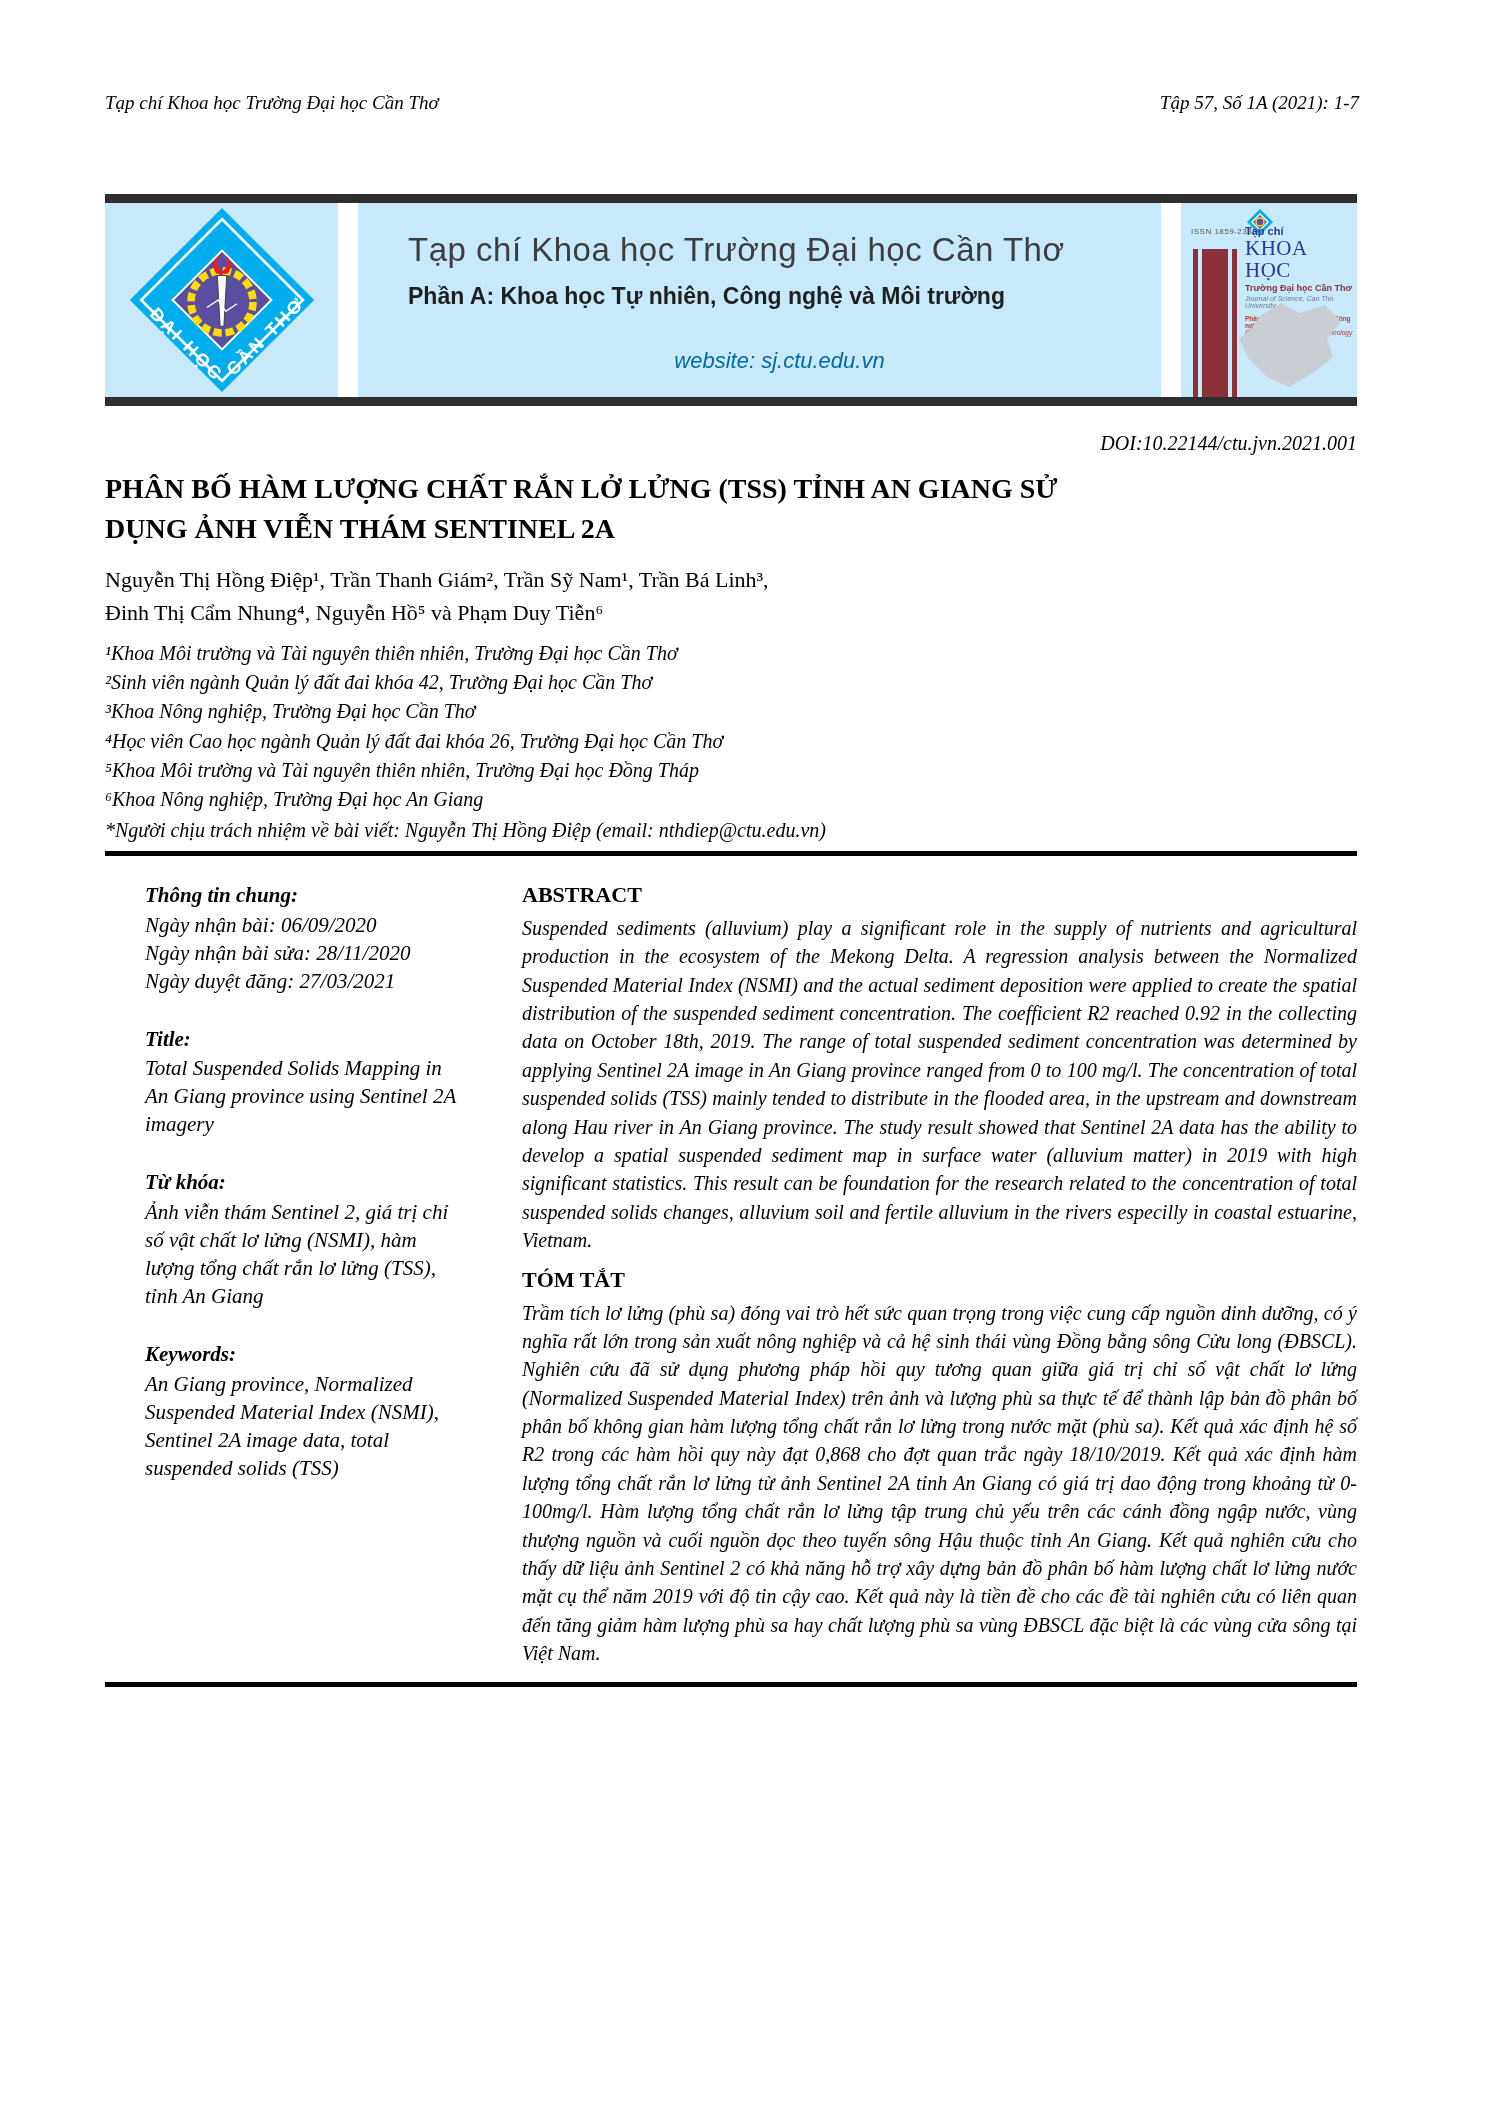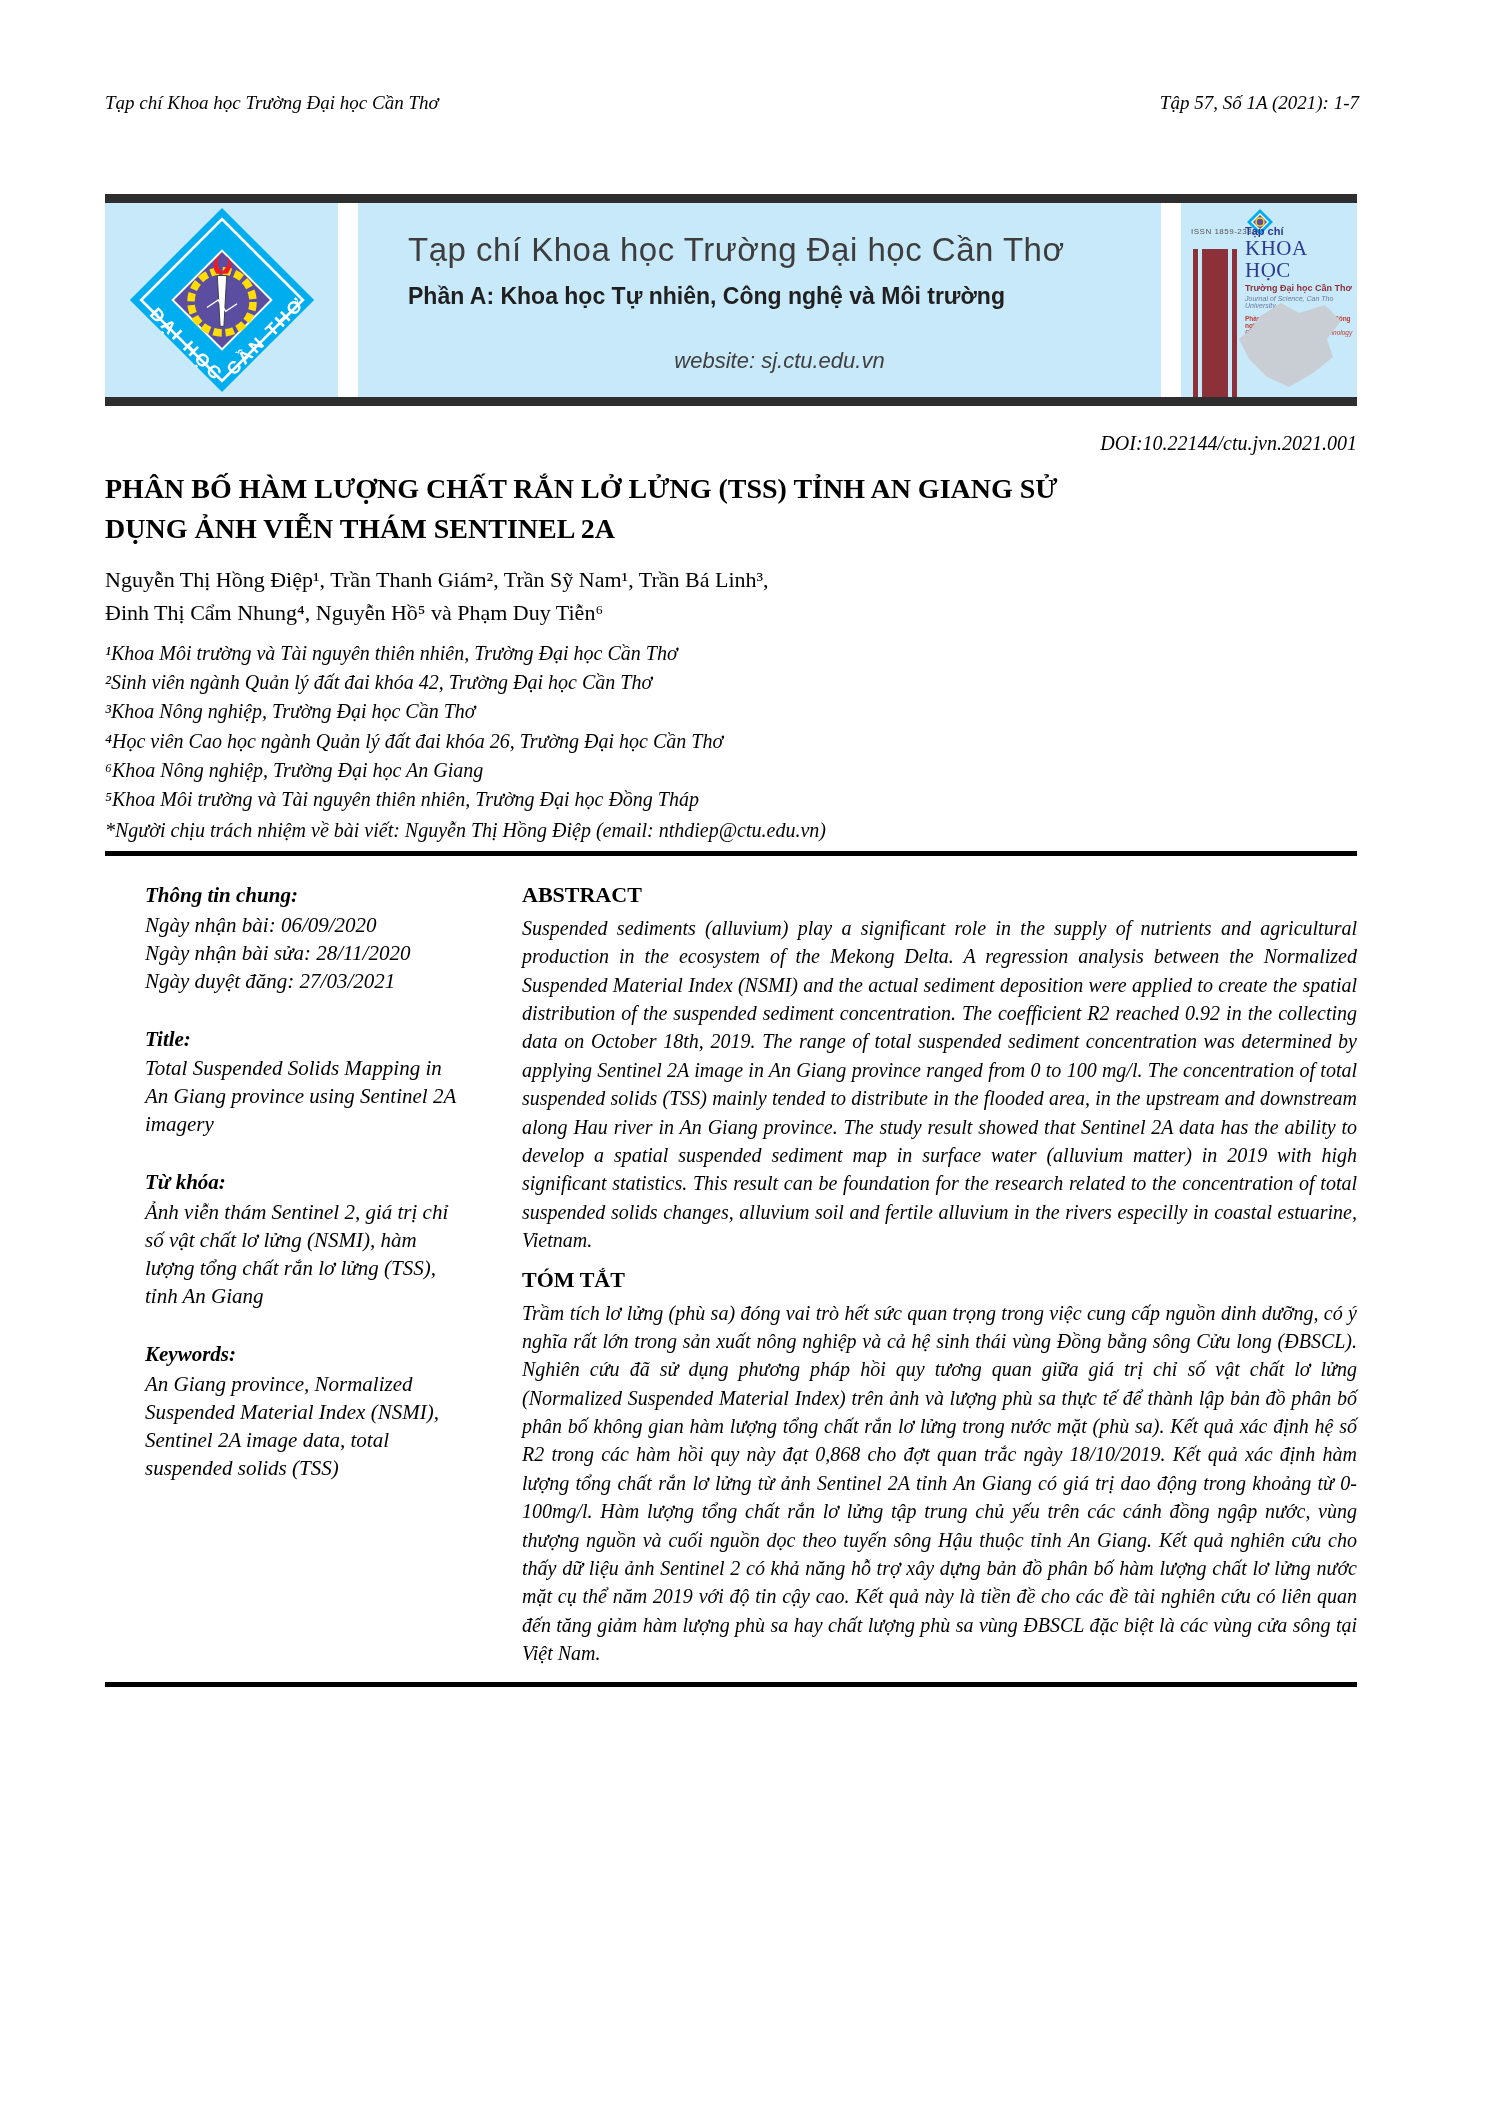--- a/index.html
+++ b/index.html
@@ -13,21 +13,21 @@
   
   .banner { margin:80px 140px 0 105px; width:1252px; }
   .banner-bar { height:9px; background:#2e2e2e; }
   .banner-body { display:flex; height:194px; background:#ffffff; }
   .panel { background:#c8e9f9; height:100%; }
   .panel-logo { width:233px; display:flex; align-items:center; justify-content:center; }
   .gap { width:20px; background:#ffffff; height:100%; }
   .panel-title { flex:1; padding:28px 10px 0 50px; font-family:"Liberation Sans","DejaVu Sans",sans-serif; }
   .bt-title { font-size:33px; color:#3d3d3d; letter-spacing:0.5px; }
   .bt-sub { font-size:23px; font-weight:bold; color:#1f1f1f; margin-top:14px; }
-  .bt-web { font-size:22px; font-style:italic; color:#404040; margin-top:38px; text-align:center; }
+  .bt-web { font-size:22px; font-style:italic; color:#0369a1; margin-top:38px; text-align:center; }
   .panel-cover { width:176px; position:relative; overflow:hidden; }
 
   
   .cov-stripe { position:absolute; top:46px; bottom:0; background:#8c3039; }
   .cov-s1 { left:12px; width:5px; }
   .cov-s2 { left:21px; width:26px; }
   .cov-s3 { left:51px; width:5px; }
   .cov-issn { position:absolute; left:10px; top:24px; font-size:8px; color:#555; font-family:"Liberation Sans",sans-serif; letter-spacing:0.5px; }
   .cov-diamond { position:absolute; left:66px; top:6px; width:26px; height:26px; }
   .cov-text { position:absolute; left:64px; top:22px; width:108px; font-family:"Liberation Sans","DejaVu Sans",sans-serif; }
@@ -148,22 +148,22 @@
     </div>
     <div class="authors">
       <div>Nguyễn Thị Hồng Điệp¹, Trần Thanh Giám², Trần Sỹ Nam¹, Trần Bá Linh³,</div>
       <div>Đinh Thị Cẩm Nhung⁴, Nguyễn Hồ⁵ và Phạm Duy Tiễn⁶</div>
     </div>
     <div class="affils">
       <div>¹Khoa Môi trường và Tài nguyên thiên nhiên, Trường Đại học Cần Thơ</div>
       <div>²Sinh viên ngành Quản lý đất đai khóa 42, Trường Đại học Cần Thơ</div>
       <div>³Khoa Nông nghiệp, Trường Đại học Cần Thơ</div>
       <div>⁴Học viên Cao học ngành Quản lý đất đai khóa 26, Trường Đại học Cần Thơ</div>
+      <div>⁵Khoa Môi trường và Tài nguyên thiên nhiên, Trường Đại học Đồng Tháp</div>
       <div>⁶Khoa Nông nghiệp, Trường Đại học An Giang</div>
-      <div>⁵Khoa Môi trường và Tài nguyên thiên nhiên, Trường Đại học Đồng Tháp</div>
     </div>
     <div class="corresp">*Người chịu trách nhiệm về bài viết: Nguyễn Thị Hồng Điệp (email: nthdiep@ctu.edu.vn)</div>
     <div class="rule"></div>
 
     <div class="cols">
 
       <div class="col-left">
         <div class="blk">
           <div class="hd">Thông tin chung:</div>
           <div>Ngày nhận bài: 06/09/2020</div>

